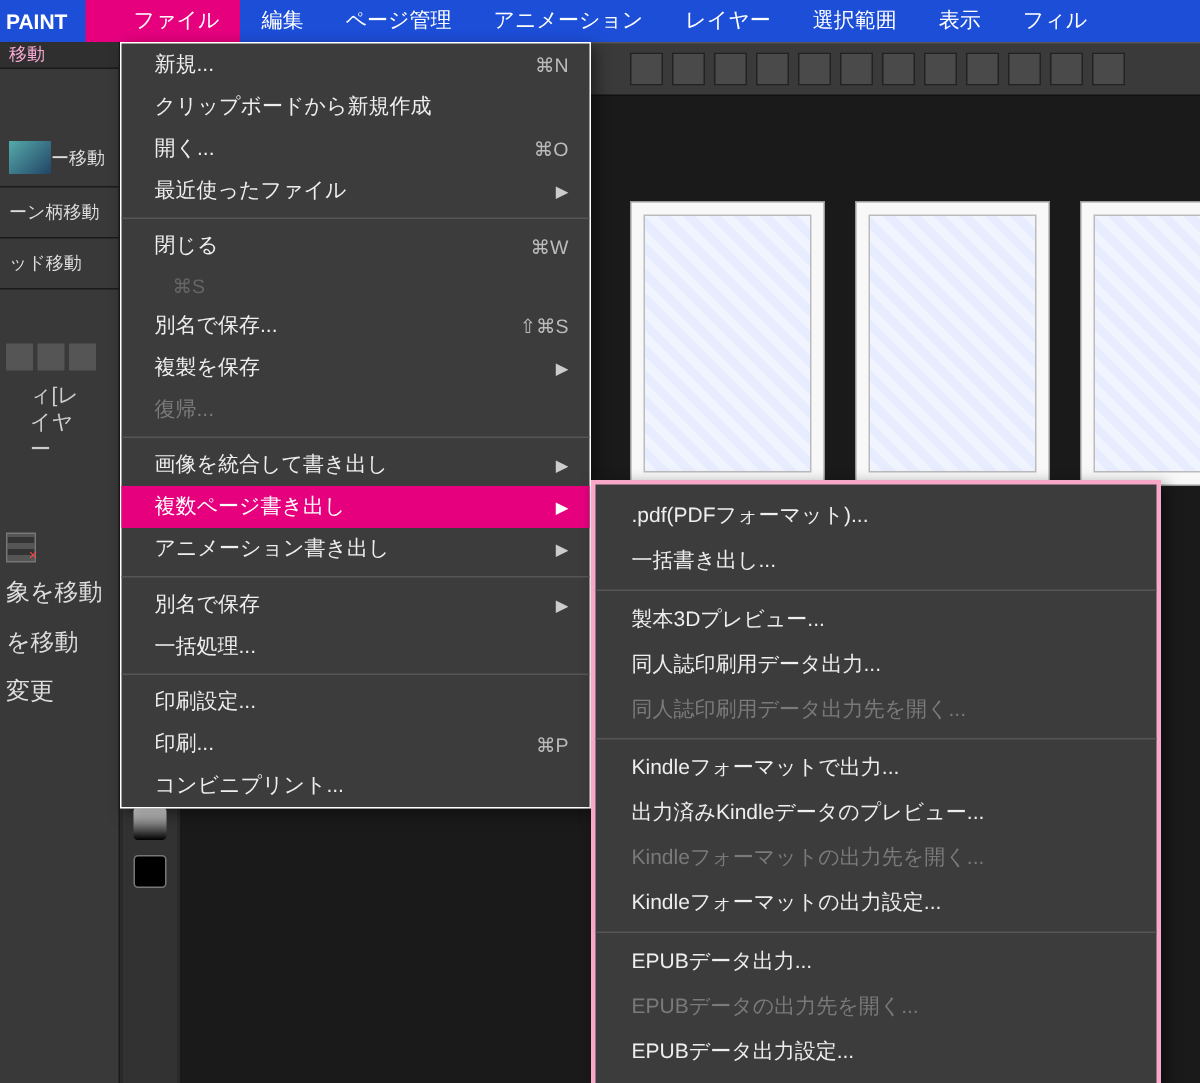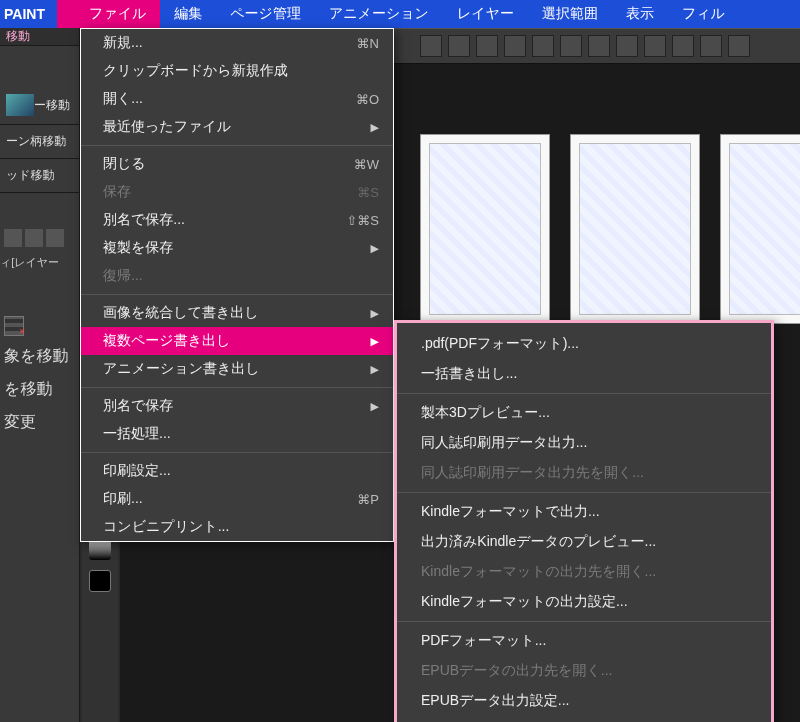--- a/index.html
+++ b/index.html
@@ -13,21 +13,21 @@
 .toolbar-row { position: absolute; top: 28px; left: 0; right: 0; height: 36px; background: #3a3a3a; border-top: 1px solid #555; border-bottom: 1px solid #111; display: flex; align-items: center; padding-left: 420px; gap: 6px; }
 .tool-icon { width: 22px; height: 22px; background: #4a4a4a; border: 1px solid #222; }
 .toolbar-text { position: absolute; top: 64px; right: 8px; font-size: 13px; color: #ccc; }
 
 .left-panel { position: absolute; top: 28px; left: 0; width: 80px; bottom: 0; background: #393939; border-right: 1px solid #1a1a1a; }
 .tool-tab { font-size: 12px; color: #f9a8d4; padding: 0 6px; background: #2f2f2f; border-bottom: 1px solid #1a1a1a; white-space: nowrap; overflow: hidden; }
 .tool-opt { font-size: 12px; color: #ddd; padding: 8px 6px; border-bottom: 1px solid #1a1a1a; white-space: nowrap; overflow: hidden; display: flex; align-items: center; gap: 0; }
 .tool-opt .thumb { width: 28px; height: 22px; background: linear-gradient(135deg,#5aa,#246); flex-shrink: 0; }
 .small-icons { display: flex; gap: 3px; padding: 6px 4px; flex-wrap: wrap; }
 .small-icon { width: 18px; height: 18px; background: #555; }
-.prop-label { font-size: 11px; color: #ccc; padding: 2px 0; }
+.prop-label { font-size: 14px; color: #ccc; padding: 2px 20px; }
 .prop-row { font-size: 16px; color: #ddd; padding: 6px 4px; white-space: nowrap; overflow: hidden; }
 .grid-icon { width: 20px; height: 20px; border: 1px solid #777; margin: 4px; background: repeating-linear-gradient(0deg,#555,#555 4px,#333 4px,#333 8px); position:relative;}
 .grid-icon::after{content:"×";color:#f44;position:absolute;bottom:-2px;right:-2px;font-size:10px;}
 
 .secondary-col { position: absolute; top: 350px; left: 82px; width: 36px; bottom: 0; background: #323232; display: flex; flex-direction: column; align-items: center; gap: 10px; padding-top: 10px; z-index: 2; }
 .sec-icon { width: 22px; height: 22px; background: #4a4a4a; border-radius: 3px; }
 .sec-icon.wrench { background: none; color: #aaa; font-size: 16px; text-align:center; }
 .sec-icon.brush { background: linear-gradient(45deg,#333,#888); clip-path: polygon(20% 80%, 50% 10%, 80% 80%); }
 .sec-icon.grad { background: linear-gradient(#fff,#000); }
 
@@ -145,21 +145,20 @@
     <div class="dd-item">
       <span class="label">最近使ったファイル</span>
       <span class="arrow">▶</span>
     </div>
     <div class="dd-sep"></div>
     <div class="dd-item">
       <span class="label">閉じる</span>
       <span class="shortcut">⌘W</span>
     </div>
     <div class="dd-item disabled">
-      <span class="label">保存</span>
       <span class="shortcut">⌘S</span>
     </div>
     <div class="dd-item">
       <span class="label">別名で保存...</span>
       <span class="shortcut">⇧⌘S</span>
     </div>
     <div class="dd-item">
       <span class="label">複製を保存</span>
       <span class="arrow">▶</span>
     </div>
@@ -225,21 +224,21 @@
       <span class="label">出力済みKindleデータのプレビュー...</span>
     </div>
     <div class="dd-item disabled">
       <span class="label">Kindleフォーマットの出力先を開く...</span>
     </div>
     <div class="dd-item">
       <span class="label">Kindleフォーマットの出力設定...</span>
     </div>
     <div class="dd-sep"></div>
     <div class="dd-item">
-      <span class="label">PDFフォーマット...</span>
+      <span class="label">EPUBデータ出力...</span>
     </div>
     <div class="dd-item disabled">
       <span class="label">EPUBデータの出力先を開く...</span>
     </div>
     <div class="dd-item">
       <span class="label">EPUBデータ出力設定...</span>
     </div>
   </div>
 
 </body></html>

